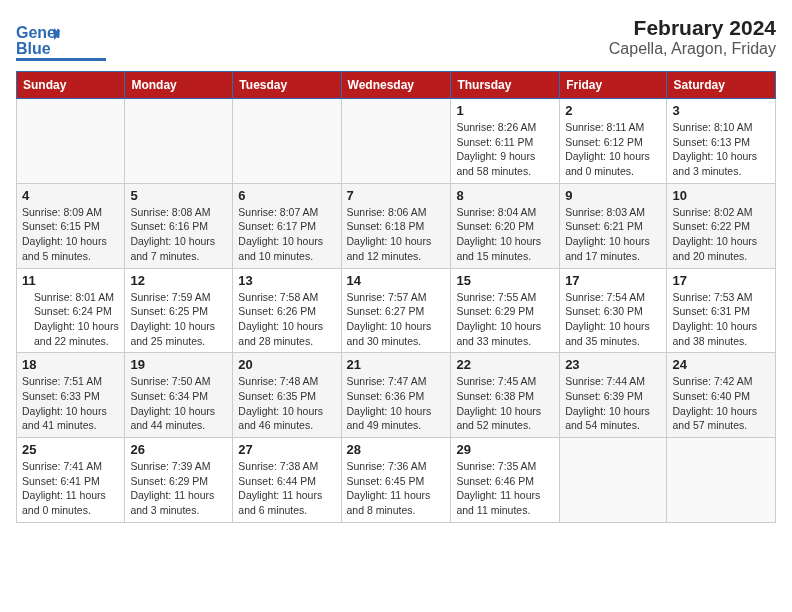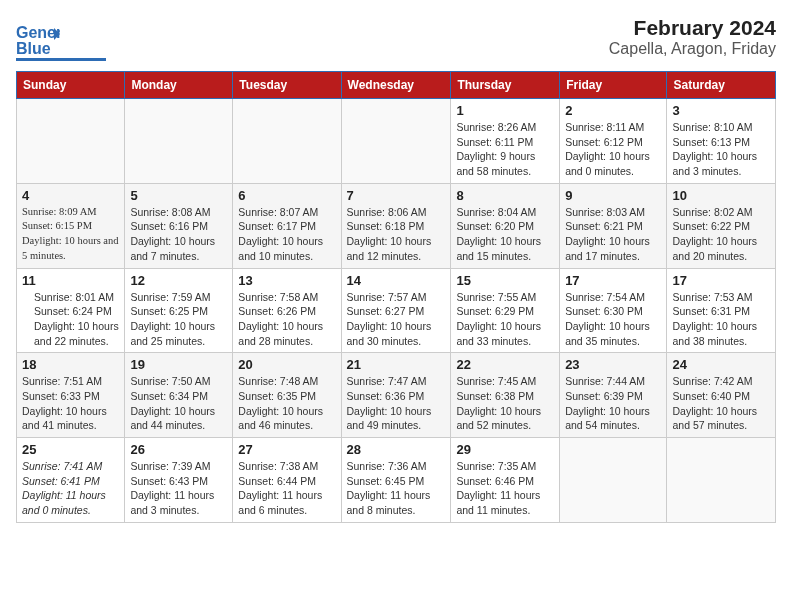--- a/index.html
+++ b/index.html
@@ -133,21 +133,21 @@
         <td>
           <span class="day-number">3</span>
           <div class="day-info" style="white-space: pre-line;">Sunrise: 8:10 AM
 Sunset: 6:13 PM
 Daylight: 10 hours and 3 minutes.</div>
         </td>
       </tr>
       <tr>
         <td>
           <span class="day-number">4</span>
-          <div class="day-info" style="white-space: pre-line; font-family: Liberation Serif, serif;">Sunrise: 8:09 AM
+          <div class="day-info" style="white-space: pre-line;">Sunrise: 8:09 AM
 Sunset: 6:15 PM
 Daylight: 10 hours and 5 minutes.</div>
         </td>
         <td>
           <span class="day-number">5</span>
           <div class="day-info" style="white-space: pre-line;">Sunrise: 8:08 AM
 Sunset: 6:16 PM
 Daylight: 10 hours and 7 minutes.</div>
         </td>
         <td>
@@ -265,28 +265,28 @@
         <td>
           <span class="day-number">24</span>
           <div class="day-info" style="white-space: pre-line;">Sunrise: 7:42 AM
 Sunset: 6:40 PM
 Daylight: 10 hours and 57 minutes.</div>
         </td>
       </tr>
       <tr>
         <td>
           <span class="day-number">25</span>
-          <div class="day-info" style="white-space: pre-line; font-style: italic;">Sunrise: 7:41 AM
+          <div class="day-info" style="white-space: pre-line;">Sunrise: 7:41 AM
 Sunset: 6:41 PM
 Daylight: 11 hours and 0 minutes.</div>
         </td>
         <td>
           <span class="day-number">26</span>
           <div class="day-info" style="white-space: pre-line;">Sunrise: 7:39 AM
-Sunset: 6:43 PM
+Sunset: 6:29 PM
 Daylight: 11 hours and 3 minutes.</div>
         </td>
         <td>
           <span class="day-number">27</span>
           <div class="day-info" style="white-space: pre-line;">Sunrise: 7:38 AM
 Sunset: 6:44 PM
 Daylight: 11 hours and 6 minutes.</div>
         </td>
         <td>
           <span class="day-number">28</span>

